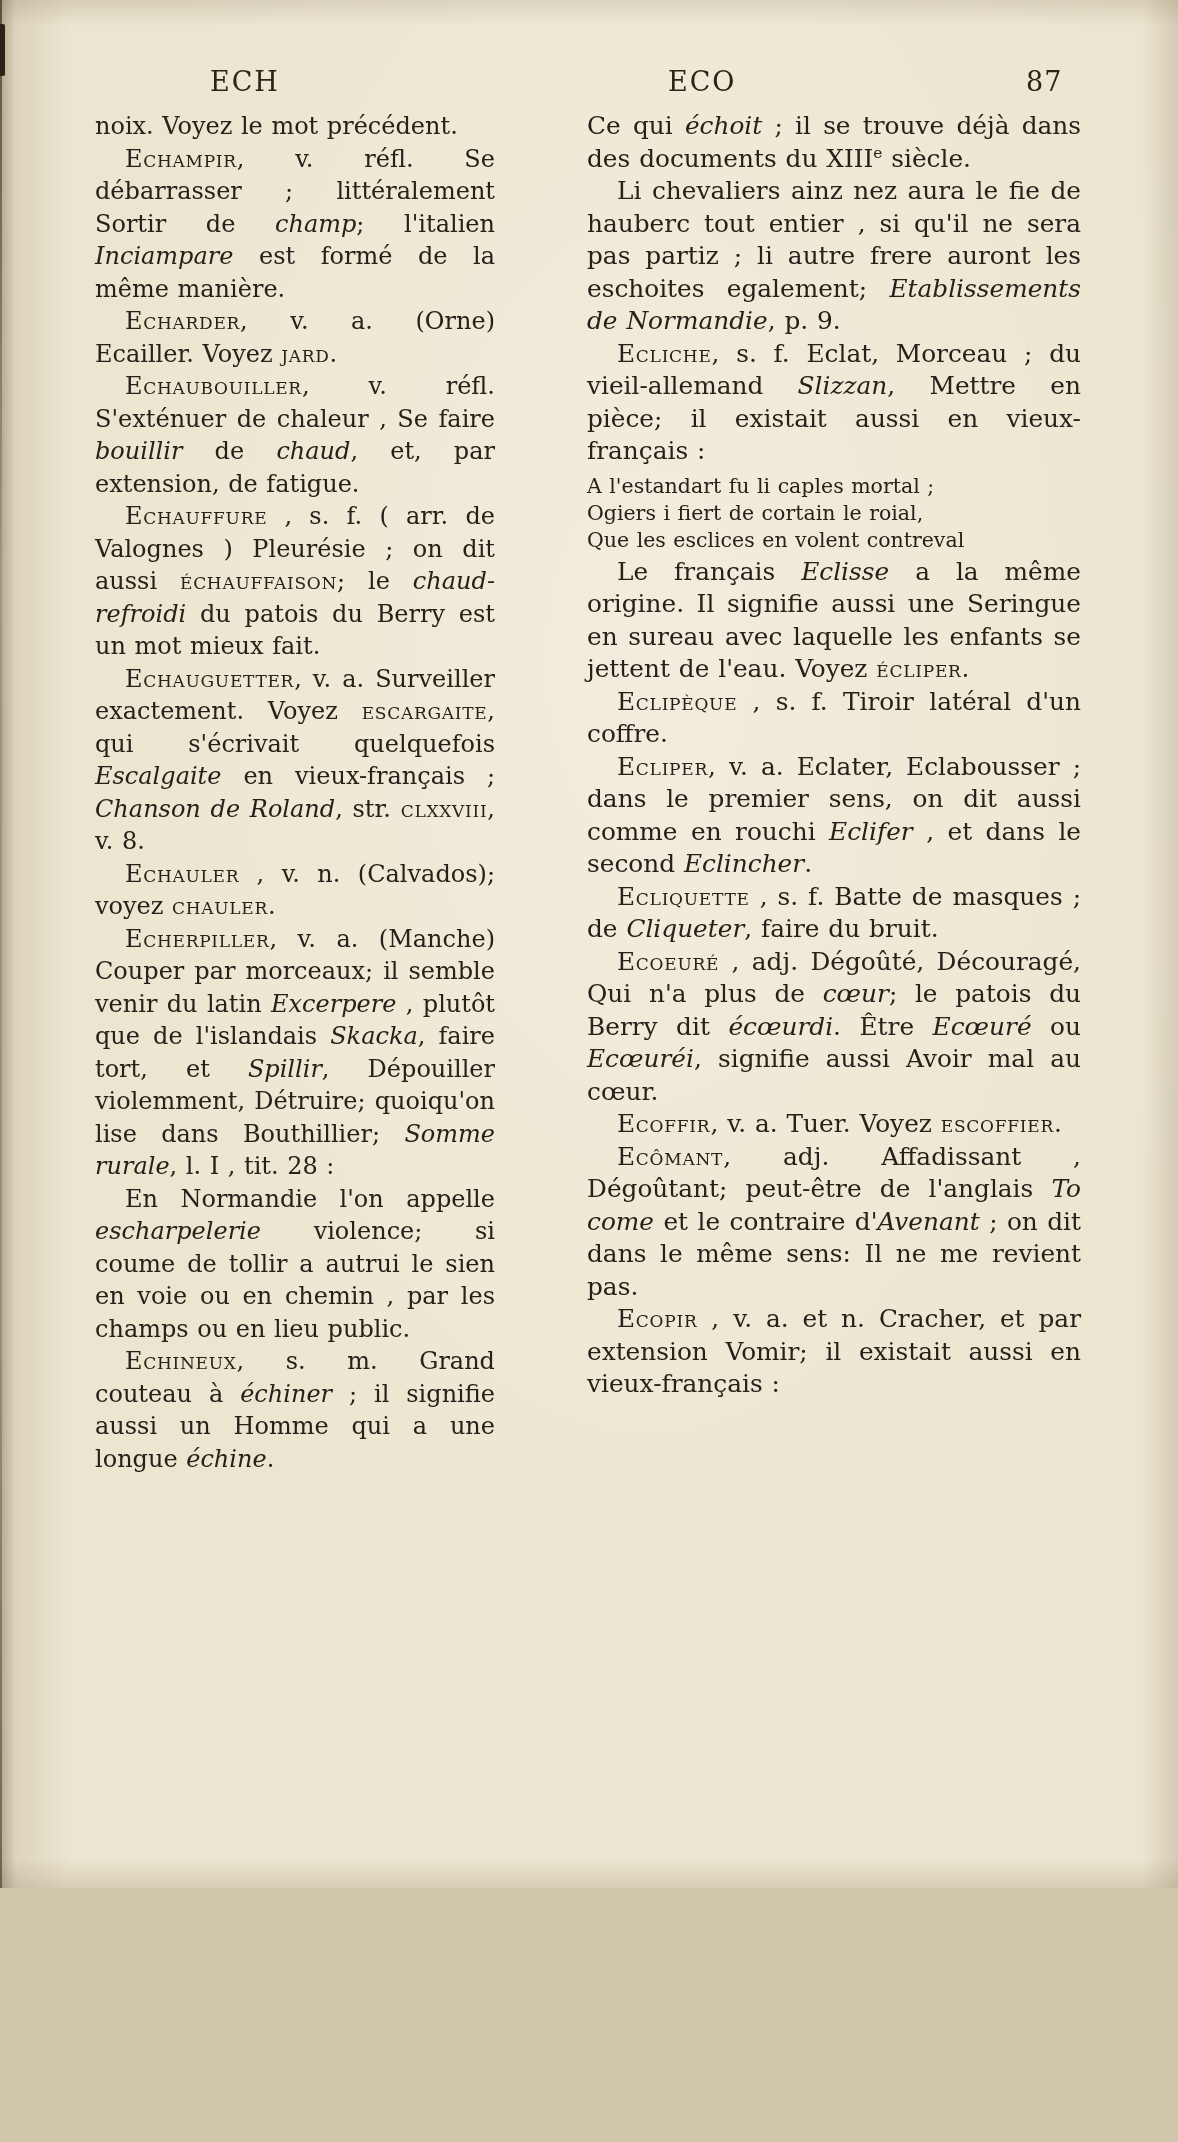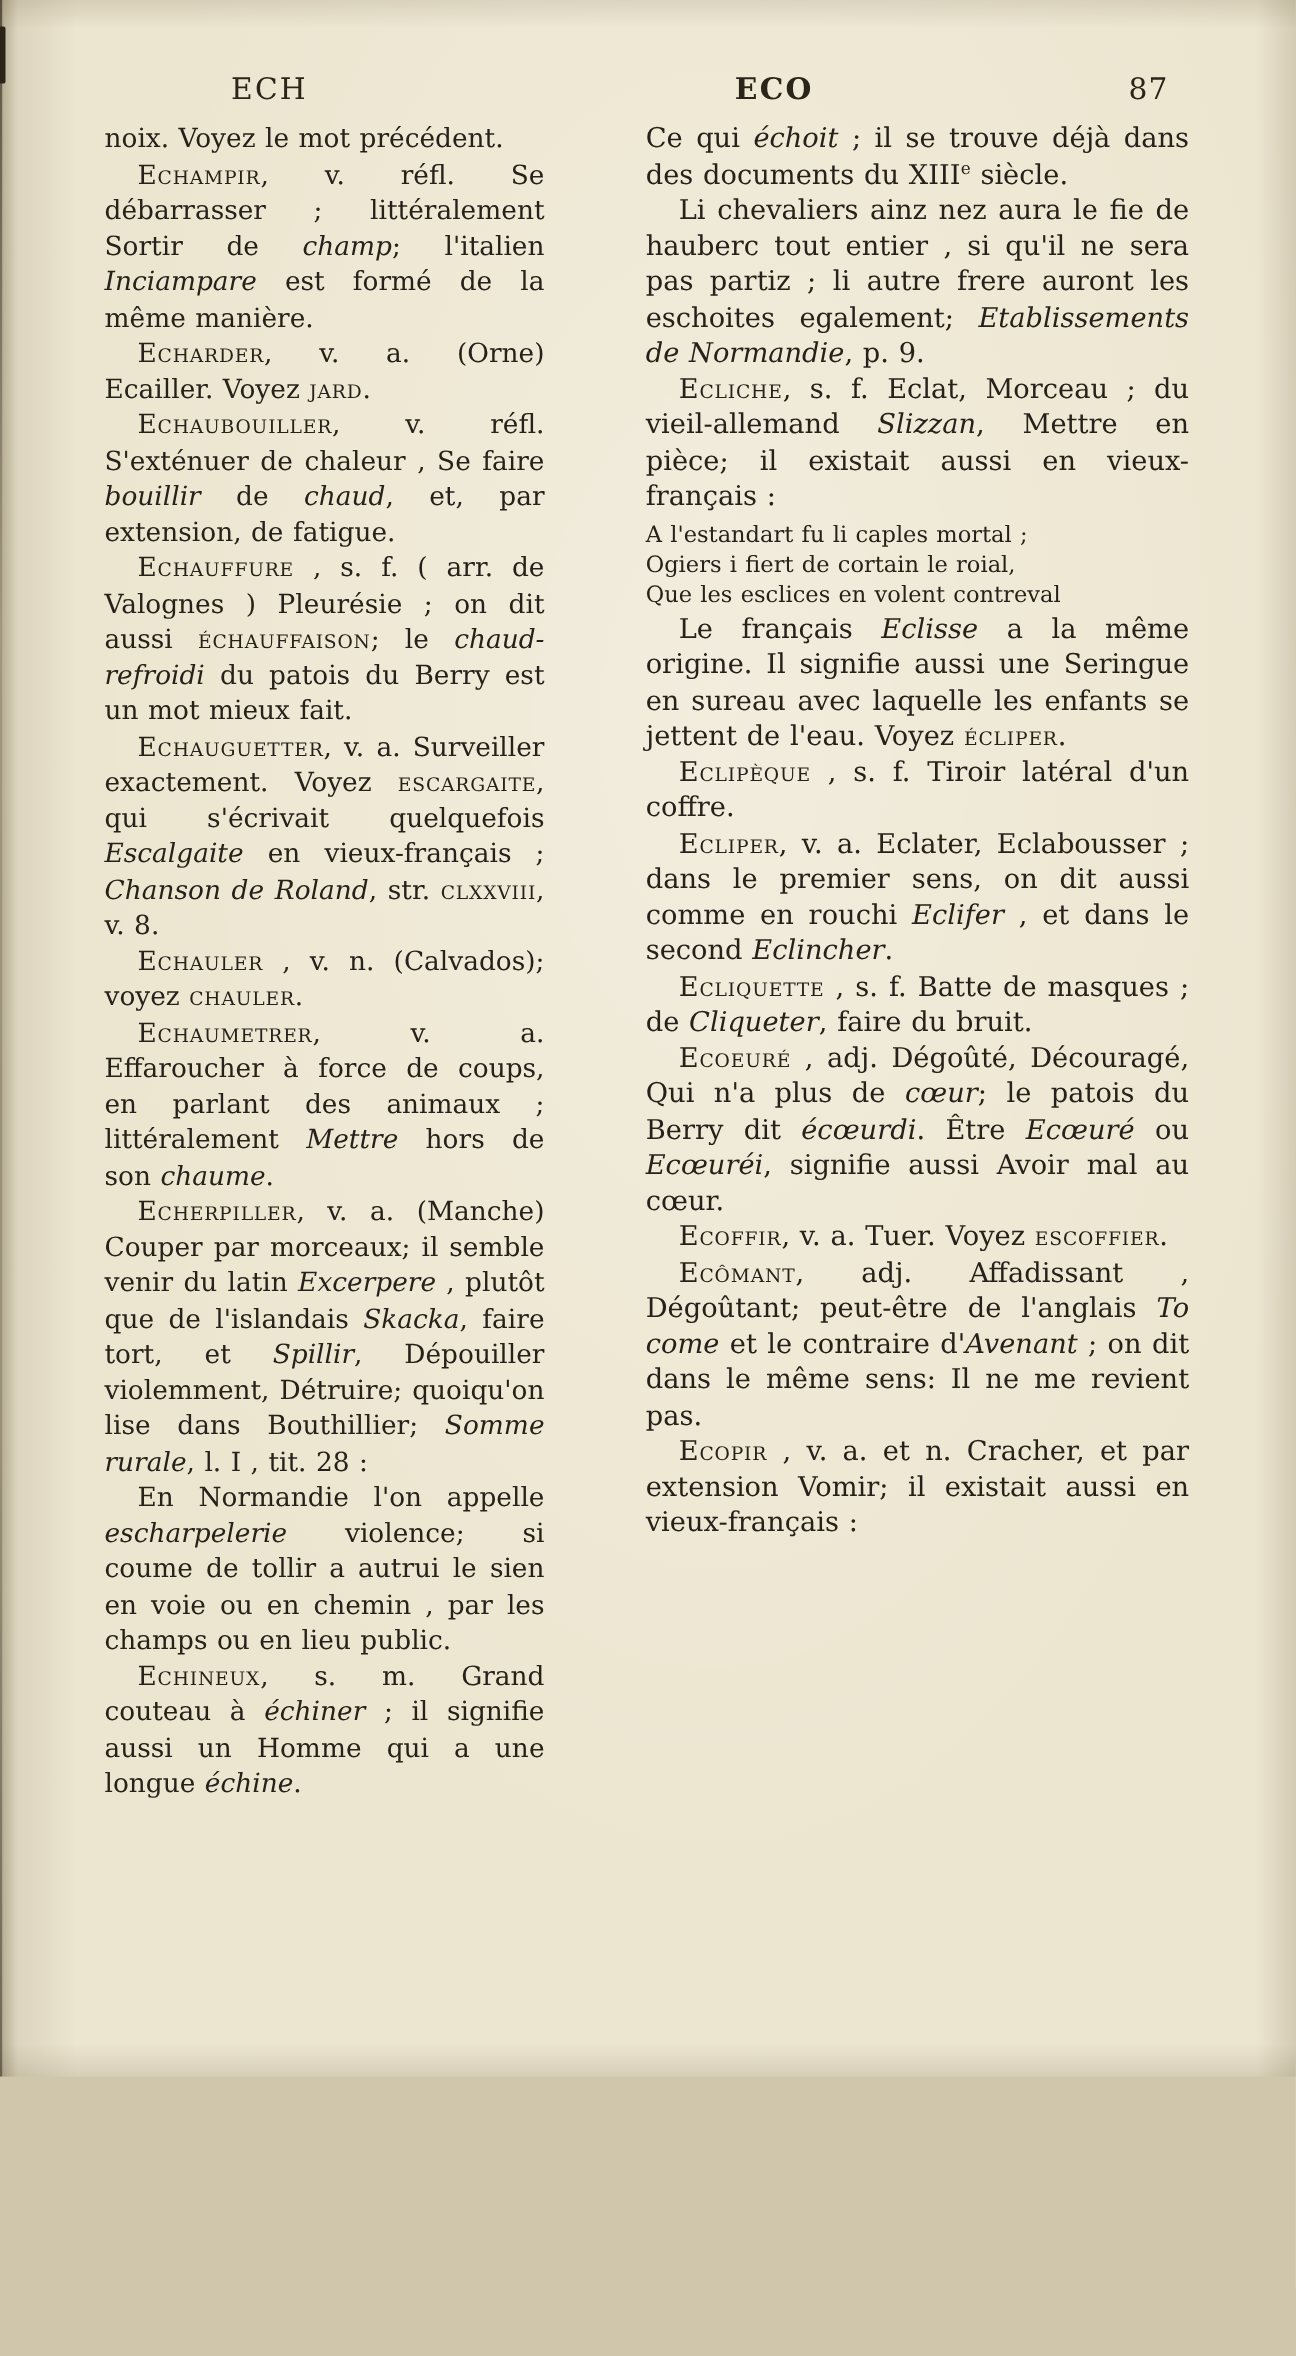--- a/index.html
+++ b/index.html
@@ -38,21 +38,21 @@
   }
 
   .running-head { position: absolute; top: 66px; left: 0; width: 100%; height: 40px; }
   .head {
     position: absolute;
     font-size: 27px;
     letter-spacing: 2px;
     color: #2a2419;
   }
   .head-left  { left: 210px; }
-  .head-right { left: 668px; font-weight: bold; }
+  .head-right { left: 668px; }
   .page-number { left: 1026px; letter-spacing: 1px; }
 
   .columns {
     position: absolute;
     top: 110px;
     left: 95px;
     display: flex;
     gap: 92px;
   }
   .col {
@@ -101,21 +101,20 @@
 
   <div class="columns">
     <div class="col col-left" id="col-left">
         <p class="para continuation"><span class="seg seg-n">noix. Voyez le mot précédent.</span></p>
         <p class="para entry"><span class="seg seg-sc">Echampir</span><span class="seg seg-n">, v. réfl. Se débarrasser ; littéralement Sortir de </span><span class="seg seg-i">champ</span><span class="seg seg-n">; l'italien </span><span class="seg seg-i">Inciampare</span><span class="seg seg-n"> est formé de la même manière.</span></p>
         <p class="para entry"><span class="seg seg-sc">Echarder</span><span class="seg seg-n">, v. a. (Orne) Ecailler. Voyez </span><span class="seg seg-sc">jard</span><span class="seg seg-n">.</span></p>
         <p class="para entry"><span class="seg seg-sc">Echaubouiller</span><span class="seg seg-n">, v. réfl. S'exténuer de chaleur , Se faire </span><span class="seg seg-i">bouillir</span><span class="seg seg-n"> de </span><span class="seg seg-i">chaud</span><span class="seg seg-n">, et, par extension, de fatigue.</span></p>
         <p class="para entry"><span class="seg seg-sc">Echauffure</span><span class="seg seg-n"> , s. f. ( arr. de Valognes ) Pleurésie ; on dit aussi </span><span class="seg seg-sc">échauffaison</span><span class="seg seg-n">; le </span><span class="seg seg-i">chaud-refroidi</span><span class="seg seg-n"> du patois du Berry est un mot mieux fait.</span></p>
         <p class="para entry"><span class="seg seg-sc">Echauguetter</span><span class="seg seg-n">, v. a. Surveiller exactement. Voyez </span><span class="seg seg-sc">escargaite</span><span class="seg seg-n">, qui s'écrivait quelquefois </span><span class="seg seg-i">Escalgaite</span><span class="seg seg-n"> en vieux-français ; </span><span class="seg seg-i">Chanson de Roland</span><span class="seg seg-n">, str. </span><span class="seg seg-sc">clxxviii</span><span class="seg seg-n">, v. 8.</span></p>
         <p class="para entry"><span class="seg seg-sc">Echauler</span><span class="seg seg-n"> , v. n. (Calvados); voyez </span><span class="seg seg-sc">chauler</span><span class="seg seg-n">.</span></p>
-        <p class="para entry"><span class="seg seg-sc">Echaumetrer</span><span class="seg seg-n">, v. a. Effaroucher à force de coups, en parlant des animaux ; littéralement </span><span class="seg seg-i">Mettre</span><span class="seg seg-n"> hors de son </span><span class="seg seg-i">chaume</span><span class="seg seg-n">.</span></p>
         <p class="para entry"><span class="seg seg-sc">Echerpiller</span><span class="seg seg-n">, v. a. (Manche) Couper par morceaux; il semble venir du latin </span><span class="seg seg-i">Excerpere</span><span class="seg seg-n"> , plutôt que de l'islandais </span><span class="seg seg-i">Skacka</span><span class="seg seg-n">, faire tort, et </span><span class="seg seg-i">Spillir</span><span class="seg seg-n">, Dépouiller violemment, Détruire; quoiqu'on lise dans Bouthillier; </span><span class="seg seg-i">Somme rurale</span><span class="seg seg-n">, l. I , tit. 28 :</span></p>
         <p class="para entry"><span class="seg seg-n">En Normandie l'on appelle </span><span class="seg seg-i">escharpelerie</span><span class="seg seg-n"> violence; si coume de tollir a autrui le sien en voie ou en chemin , par les champs ou en lieu public.</span></p>
         <p class="para entry"><span class="seg seg-sc">Echineux</span><span class="seg seg-n">, s. m. Grand couteau à </span><span class="seg seg-i">échiner</span><span class="seg seg-n"> ; il signifie aussi un Homme qui a une longue </span><span class="seg seg-i">échine</span><span class="seg seg-n">.</span></p>
       </div>
     <div class="col col-right" id="col-right">
         <p class="para continuation"><span class="seg seg-n">Ce qui </span><span class="seg seg-i">échoit</span><span class="seg seg-n"> ; il se trouve déjà dans des documents du XIII</span><span class="seg seg-sup">e</span><span class="seg seg-n"> siècle.</span></p>
         <p class="para entry"><span class="seg seg-n">Li chevaliers ainz nez aura le fie de hauberc tout entier , si qu'il ne sera pas partiz ; li autre frere auront les eschoites egalement; </span><span class="seg seg-i">Etablissements de Normandie</span><span class="seg seg-n">, p. 9.</span></p>
         <p class="para entry"><span class="seg seg-sc">Ecliche</span><span class="seg seg-n">, s. f. Eclat, Morceau ; du vieil-allemand </span><span class="seg seg-i">Slizzan</span><span class="seg seg-n">, Mettre en pièce; il existait aussi en vieux-français :</span></p>
         <p class="para verse">
           <span class="verse-line">A l'estandart fu li caples mortal ;</span>

